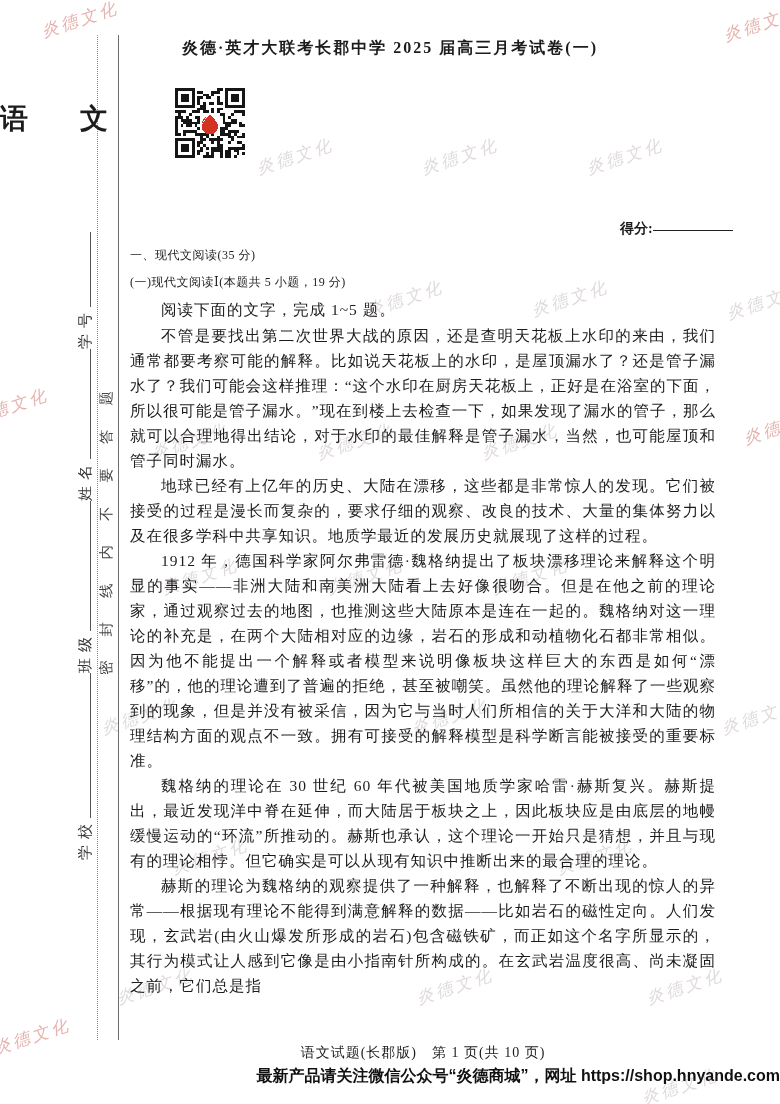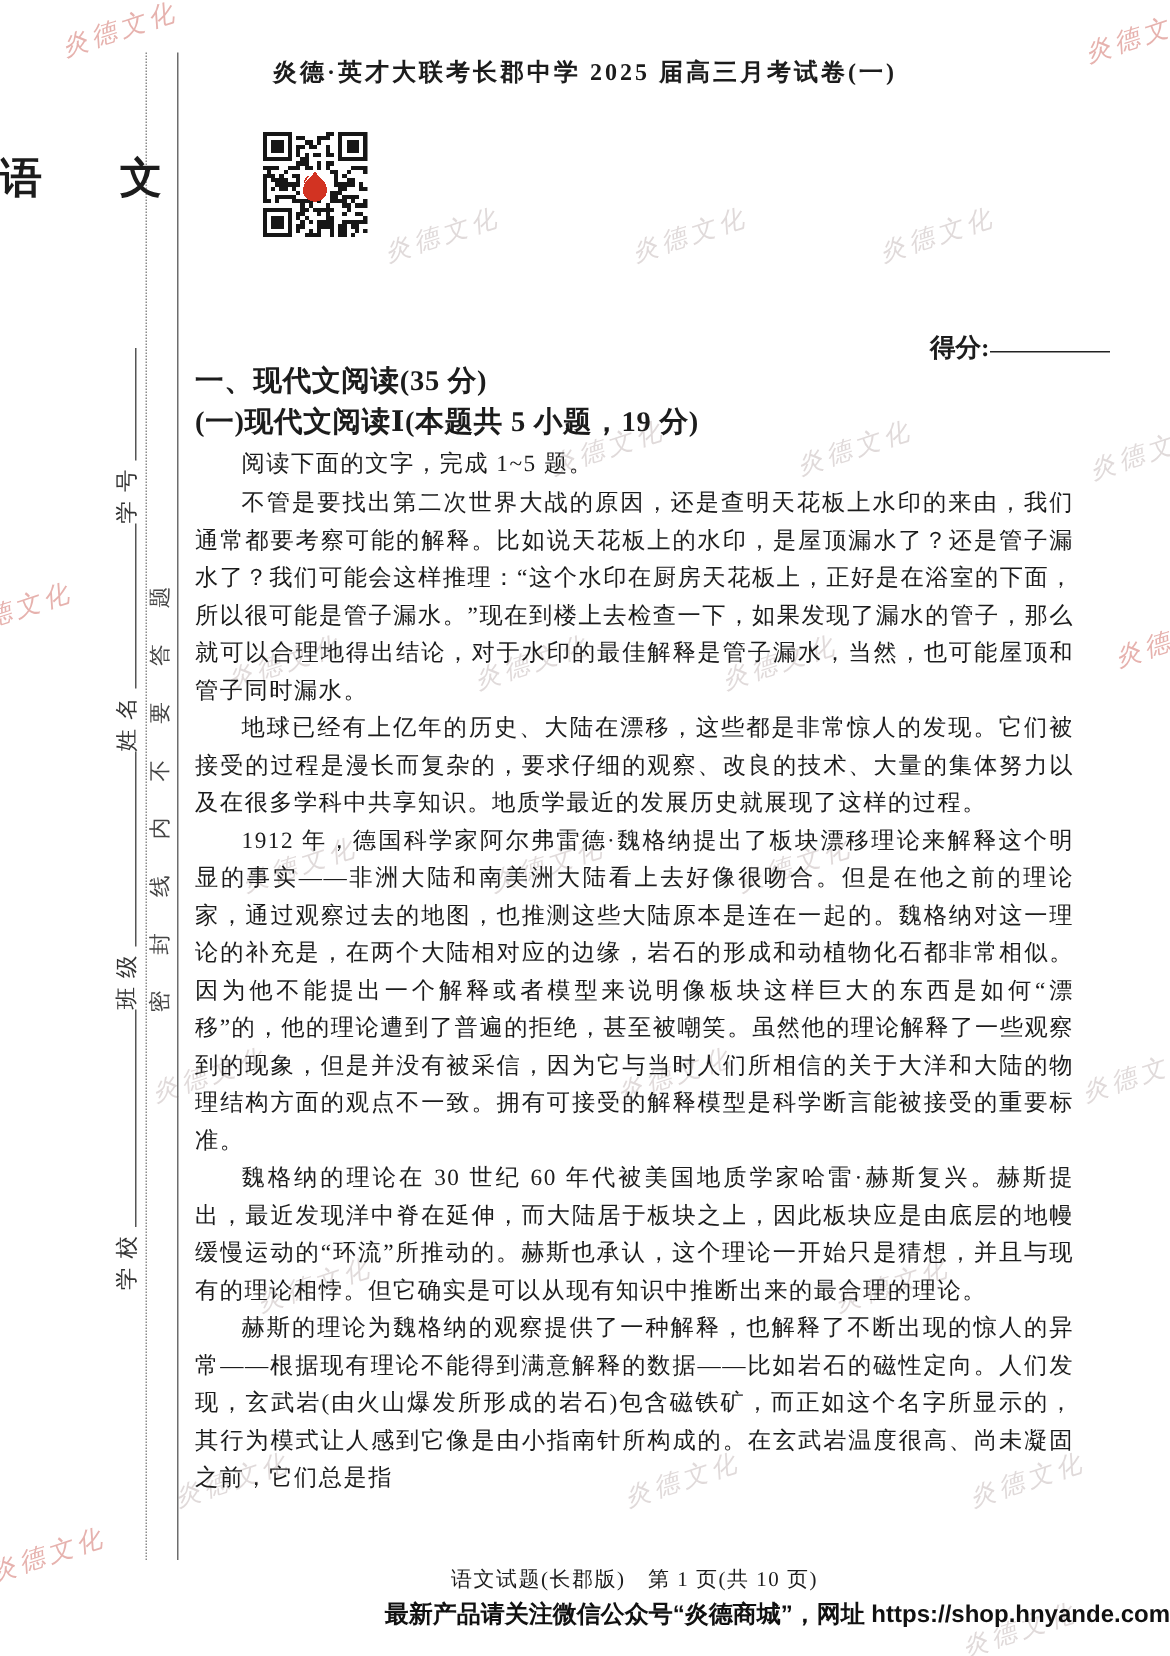--- a/index.html
+++ b/index.html
@@ -44,28 +44,28 @@
   }
   .qr{position:absolute;left:175px;top:88px;width:70px;height:70px;}
   .subject{
     position:absolute;top:100px;left:0;width:100%;text-align:left;
     font-size:28px;font-weight:bold;letter-spacing:12px;
   }
   .instructions{
     position:absolute;top:182px;left:130px;width:586px;text-align:center;
     font-size:14.5px;
   }
-  .score-line{position:absolute;top:220px;left:620px;font-size:17px;font-weight:bold;}
+  .score-line{position:absolute;top:220px;left:620px;font-size:14px;font-weight:bold;}
   .score-line .score-uline{display:inline-block;width:80px;border-bottom:1.5px solid #222;margin-bottom:2px;}
   
   .content{
     position:absolute;left:130px;top:243px;width:586px;
     font-size:15.5px;line-height:25px;text-align:justify;letter-spacing:1px;
   }
-  .content h3{font-size:19px;font-weight:bold;margin:0 0 3px 0;line-height:24px;letter-spacing:0.5px;}
+  .content h3{font-size:12px;font-weight:normal;margin:0 0 3px 0;line-height:24px;letter-spacing:0.5px;}
   .content .prompt{margin:0;text-indent:2em;line-height:26px;}
   .content p.body-par{margin:0;text-indent:2em;}
   
   .page-info{
     position:absolute;top:1044px;left:130px;width:586px;text-align:center;
     font-size:14px;letter-spacing:1px;
   }
   .promo{
     position:absolute;top:1066px;left:0;width:100%;text-align:right;
     font-size:16px;font-weight:bold;

